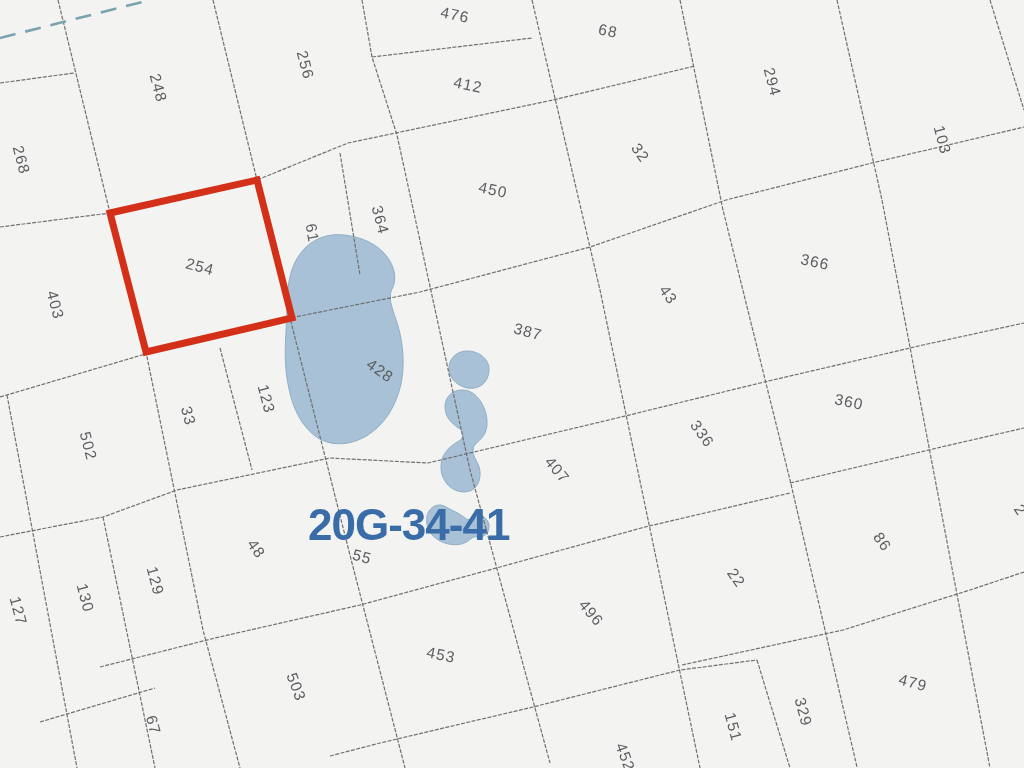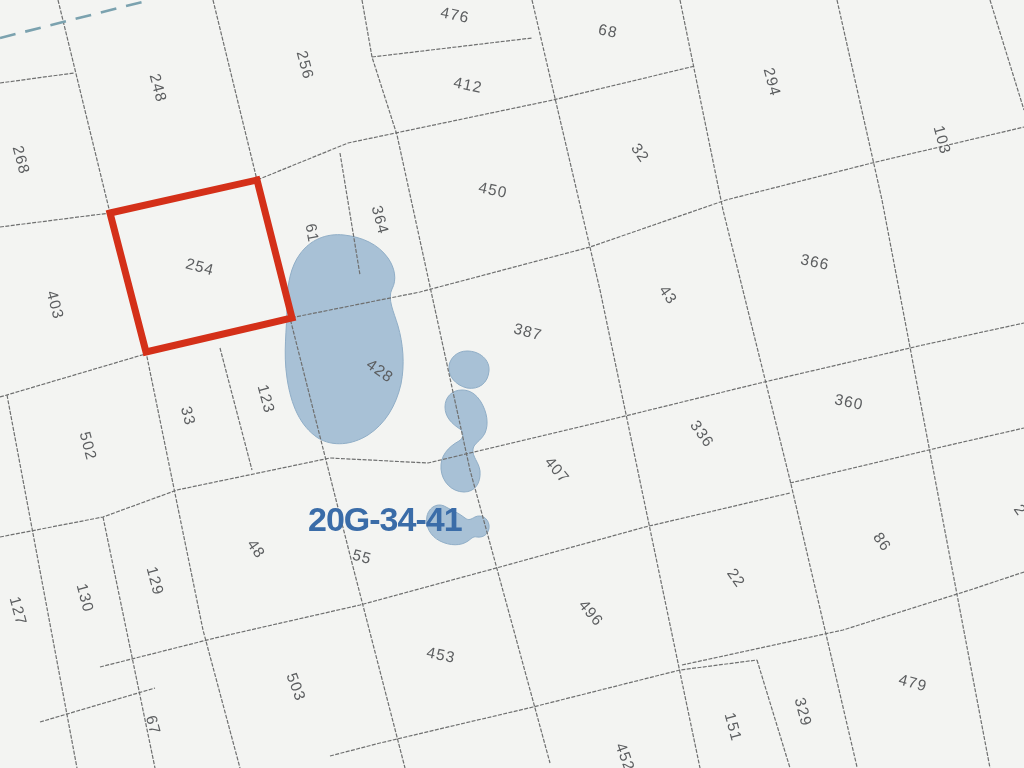--- a/index.html
+++ b/index.html
@@ -17,21 +17,21 @@
     transform:translate(-50%,-50%) rotate(var(--r,0deg));
     font-size:15.5px;
     letter-spacing:1px;
     color:var(--parcel-text,#5c5e60);
     white-space:nowrap;
     user-select:none;
   }
   .region-label {
     position:absolute;
     left:308px; top:500px;
-    font-size:34px;
+    font-size:44px;
     font-weight:bold;
     letter-spacing:-1px;
     color:var(--region-text,#3a6ca8);
     white-space:nowrap;
     user-select:none;
   }
 </style>
 </head>
 <body>
 

